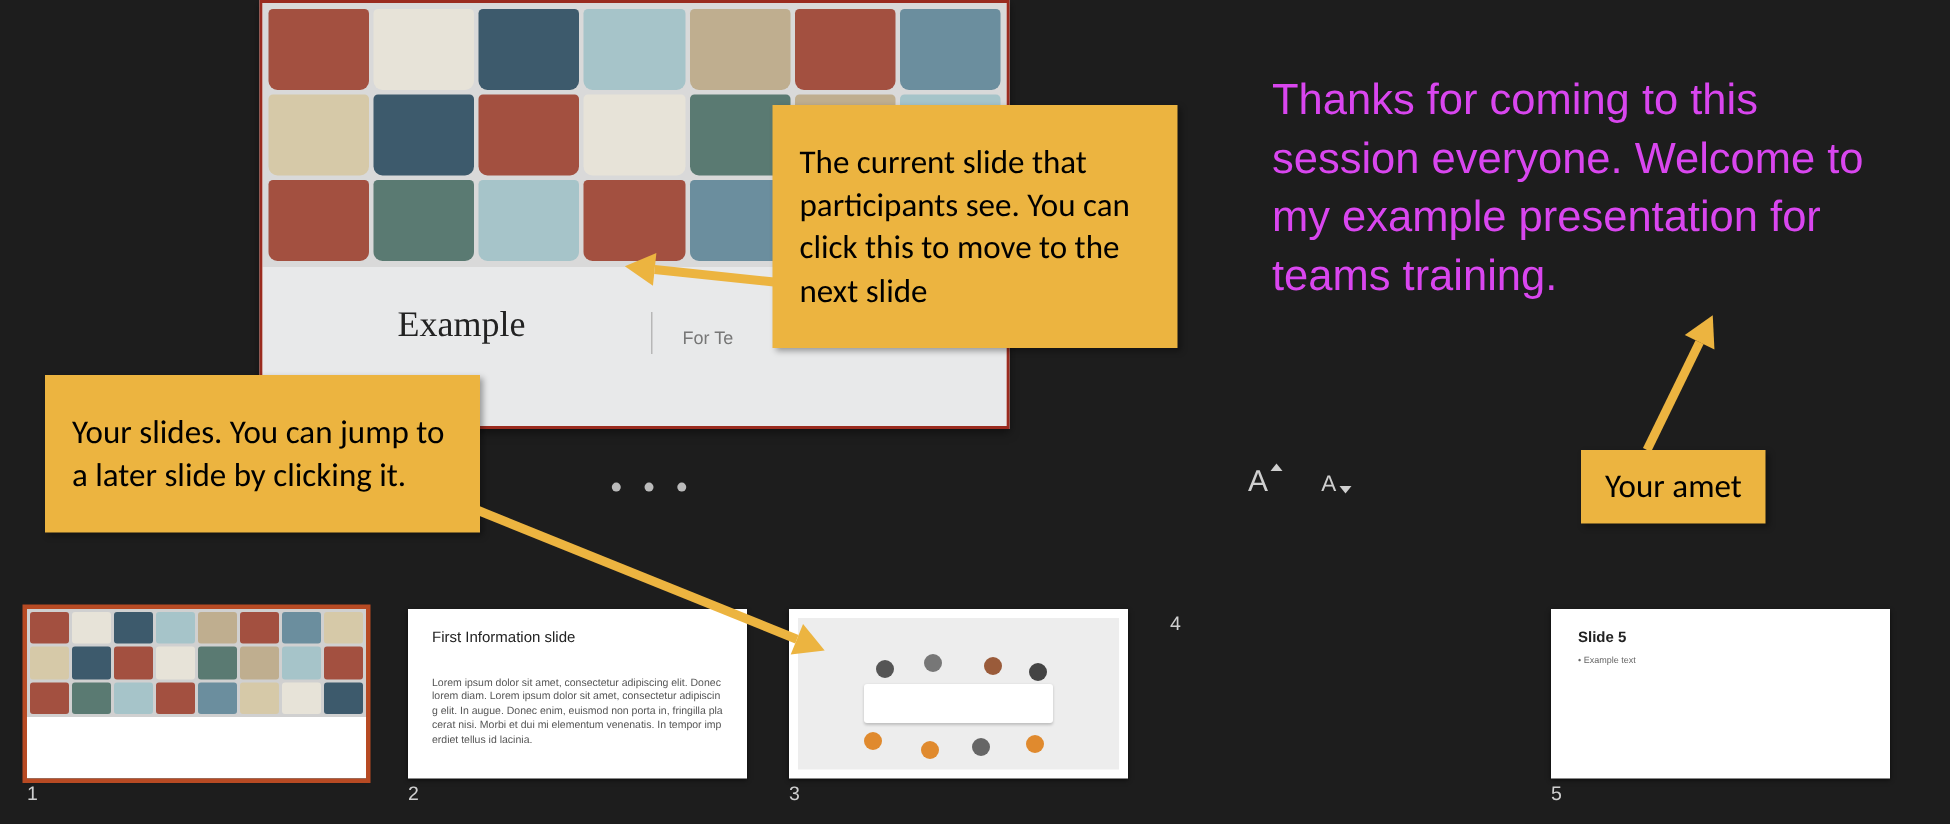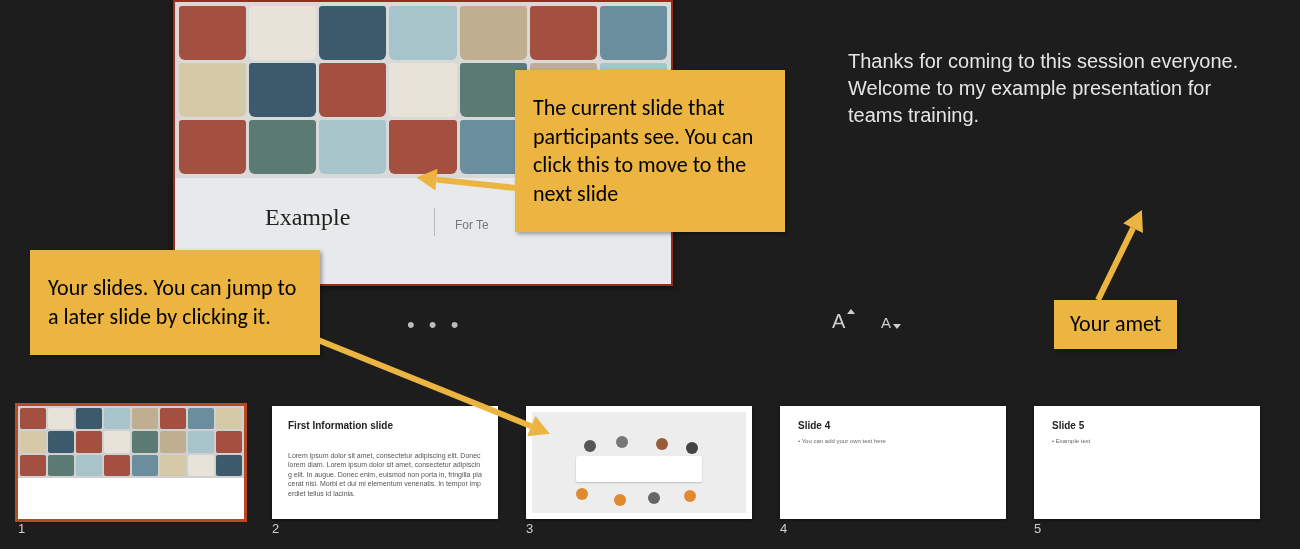--- a/index.html
+++ b/index.html
@@ -23,21 +23,21 @@
   .chair { border-radius: 3px 3px 6px 6px; }
   .c1{background:#a35040;} .c2{background:#bfae8f;} .c3{background:#3d5a6c;} .c4{background:#a6c4c9;}
   .c5{background:#d6c9a8;} .c6{background:#5a7a72;} .c7{background:#e7e3d8;} .c8{background:#6b8e9e;}
 
   
   .ellipsis { position:absolute; left: 407px; top: 312px; color:#bbb; font-size: 22px; letter-spacing: 4px; cursor:pointer;}
 
   
   .notes {
     position: absolute; left: 848px; top: 48px; width: 420px;
-    color: #e5e5e5; font-size: 20px; line-height: 1.35; font-family: -apple-system, Helvetica, Arial, sans-serif;
+    color: #d946ef; font-size: 29px; line-height: 1.35; font-family: -apple-system, Helvetica, Arial, sans-serif;
   }
 
   
   .font-ctrls { position:absolute; left: 832px; top: 310px; color:#cfcfcf; font-size: 20px; }
   .font-ctrls span { display:inline-block; margin-right: 12px; cursor:pointer; position:relative;}
   .caret-up::after { content:''; position:absolute; top:-1px; right:-10px; border-left:4px solid transparent; border-right:4px solid transparent; border-bottom:5px solid #cfcfcf;}
   .caret-dn::after { content:''; position:absolute; top:10px; right:-10px; border-left:4px solid transparent; border-right:4px solid transparent; border-top:5px solid #cfcfcf;}
   .A-small { font-size:15px; }
 
   
@@ -52,21 +52,21 @@
   .t1-band { position:absolute; left:0; right:0; top:72px; bottom:0; background:#f2ece0; display:flex; align-items:center;}
   .t1-title { font-size:11px; color:#333; margin-left:22px;}
   .t1-div { width:1px; height:20px; background:#bcbcbc; margin:0 10px;}
   .t1-sub { font-size:8px; color:#888;}
 
   .chairs-sm { position:absolute; inset:0; display:grid; grid-template-columns: repeat(8,1fr); grid-template-rows: repeat(3,1fr); gap:2px; padding:2px;}
   .chairs-sm div{ border-radius:2px;}
 
   
   .t2 { padding: 14px 16px; font-size: 7px; color:#555;}
-  .t2-title { font-size: 10px; font-weight:bold; color:#222; margin-bottom:20px;}
+  .t2-title { font-size: 10px; font-weight:normal; color:#222; margin-bottom:20px;}
   .t2 p { line-height:1.35; word-break: break-all;}
 
   
   .t3-floor { position:absolute; inset:6px; background:#ededed;}
   .t3-table { position:absolute; left:50px; top:50px; width:126px; height:26px; background:#fff; border-radius:2px; box-shadow:0 1px 2px rgba(0,0,0,.2);}
   .t3-dot { position:absolute; width:12px; height:12px; border-radius:50%;}
 
   
   .tplain { padding: 14px 18px;}
   .tplain .tp-title { font-size:10px; font-weight:bold; color:#222; margin-bottom:6px;}
@@ -189,26 +189,20 @@
         <div class="t3-dot" style="left:160px; top:36px; background:#444;"></div>
         <div class="t3-dot" style="left:50px; top:82px; background:#e08a2e;"></div>
         <div class="t3-dot" style="left:88px; top:88px; background:#e08a2e;"></div>
         <div class="t3-dot" style="left:122px; top:86px; background:#666;"></div>
         <div class="t3-dot" style="left:158px; top:84px; background:#e08a2e;"></div>
       </div>
       <div class="thumb-num">3</div>
     </div>
 
     <div class="thumb-wrap">
-      <div class="thumb">
-        <div class="tplain">
-          <div class="tp-title">Slide 4</div>
-          <div class="tp-body">• You can add your own text here</div>
-        </div>
-      </div>
       <div class="thumb-num">4</div>
     </div>
 
     <div class="thumb-wrap">
       <div class="thumb">
         <div class="tplain">
           <div class="tp-title">Slide 5</div>
           <div class="tp-body">• Example text</div>
         </div>
       </div>

